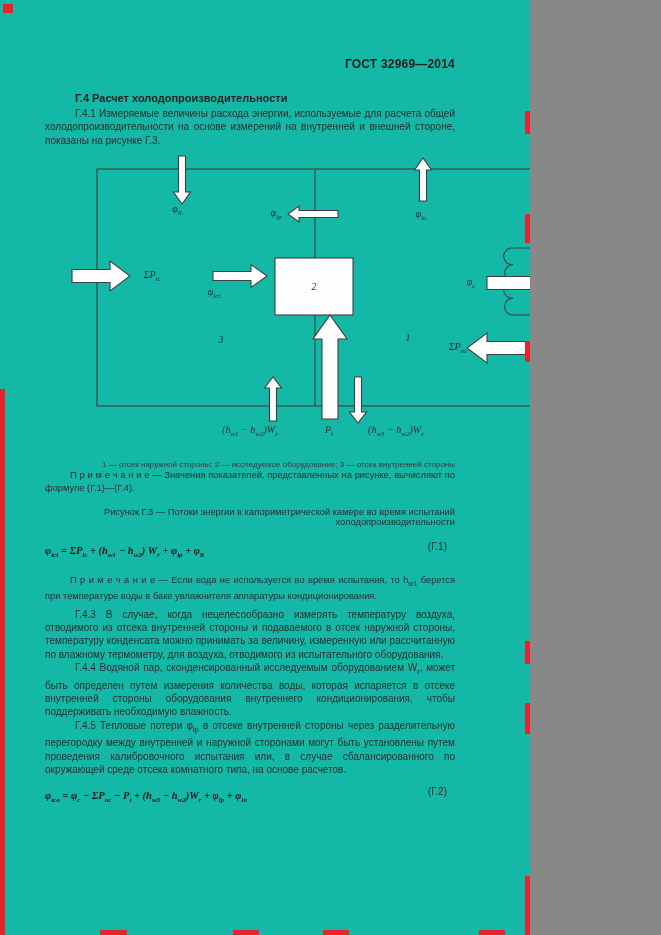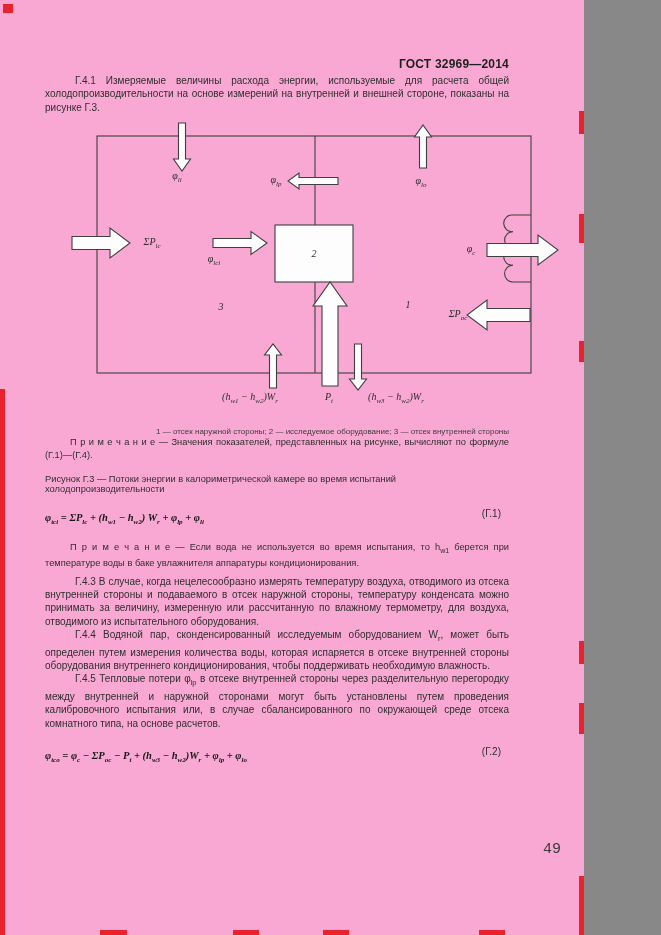--- a/index.html
+++ b/index.html
@@ -1,49 +1,50 @@
 <!DOCTYPE html>
 <html><head>
 <meta charset="utf-8">
 <style>
   html,body{margin:0;padding:0;background:#888;}
-  .page{position:relative;width:584px;height:935px;background:#f9a8d4;overflow:hidden;
+  .page{position:relative;width:530px;height:935px;background:#14b8a6;overflow:hidden;
         font-family:"Liberation Sans",sans-serif;color:#2e2e2e;}
   .content{padding:57px 75px 0 45px;}
   .doc-header{font-weight:bold;font-size:12px;text-align:right;color:#1f1f1f;letter-spacing:.2px;}
   .section-title{font-size:11px;font-weight:bold;margin:21px 0 0 0;text-indent:30px;color:#1f1f1f;}
   p.body{font-size:10px;line-height:13.4px;text-align:justify;margin:3px 0 0 0;text-indent:30px;}
   p.cont{margin:0;}
   p.mt{margin-top:12px;}
   .figure{position:relative;height:295px;margin:6px -75px 0 -45px;}
   .figure svg{position:absolute;left:0;top:0;}
   .flabel{position:absolute;transform:translate(-50%,-50%);font-family:"Liberation Serif",serif;
           font-style:italic;font-size:10px;white-space:nowrap;color:#2c2c2c;}
   .flabel sub{font-size:7px;font-style:italic;}
   .legend{font-size:8px;text-align:right;margin-top:12px;color:#3d3d3d;}
   .note{font-size:9.3px;line-height:12.6px;text-align:justify;text-indent:25px;}
   .note sub{font-size:7px;}
   p.body sub{font-size:7.5px;}
-  .fig-caption{font-size:9.3px;text-align:left;margin-top:13px;}
+  .fig-caption{font-size:9.3px;text-align:right;margin-top:13px;}
   .formula-row{position:relative;margin:13px 0 14px 0;}
   .formula{font-family:"Liberation Serif",serif;font-style:italic;font-weight:bold;font-size:10.5px;color:#161616;}
   .formula sub{font-size:7px;}
   .ftag{position:absolute;right:8px;top:1px;font-size:10px;color:#2e2e2e;}
   .page-number{position:absolute;left:543px;top:841px;font-size:15px;color:#3a3a3a;font-family:Liberation Mono, monospace;}
   .redmark{position:absolute;background:#e8232e;}
 </style>
 </head>
 <body>
 
 <div class="page">
 
   <div class="content">
 
     <div class="doc-header">ГОСТ 32969—2014</div>
 
+    <h2 class="section-title">Г.4 Расчет холодопроизводительности</h2>
 
     <p class="body">Г.4.1 Измеряемые величины расхода энергии, используемые для расчета общей холодопроизводительности на основе измерений на внутренней и внешней стороне, показаны на рисунке Г.3.</p>
 
     <div class="figure">
       <svg width="661" height="295" viewBox="0 0 661 295">
         <g stroke="#3f3f3f" stroke-width="1.1" fill="none">
 
           <rect x="97" y="16" width="434" height="237"></rect>
 
           <line x1="315" y1="16" x2="315" y2="253"></line>
@@ -92,21 +93,21 @@
       <span class="formula">φ<sub>tci</sub> = ΣP<sub>lc</sub> + (h<sub>w1</sub> − h<sub>w2</sub>) W<sub>r</sub> + φ<sub>lp</sub> + φ<sub>li</sub></span>
       <span class="ftag">(Г.1)</span>
     </div>
 
     <div class="note">П р и м е ч а н и е — Если вода не используется во время испытания, то h<sub>w1</sub> берется при температуре воды в баке увлажнителя аппаратуры кондиционирования.</div>
 
     <p class="body" style="margin-top:5px">Г.4.3 В случае, когда нецелесообразно измерять температуру воздуха, отводимого из отсека внутренней стороны и подаваемого в отсек наружной стороны, температуру конденсата можно принимать за величину, измеренную или рассчитанную по влажному термометру, для воздуха, отводимого из испытательного оборудования.</p>
     <p class="body cont">Г.4.4 Водяной пар, сконденсированный исследуемым оборудованием W<sub>r</sub>, может быть определен путем измерения количества воды, которая испаряется в отсеке внутренней стороны оборудования внутреннего кондиционирования, чтобы поддерживать необходимую влажность.</p>
     <p class="body cont">Г.4.5 Тепловые потери φ<sub>lp</sub> в отсеке внутренней стороны через разделительную перегородку между внутренней и наружной сторонами могут быть установлены путем проведения калибровочного испытания или, в случае сбалансированного по окружающей среде отсека комнатного типа, на основе расчетов.</p>
 
-    <div class="formula-row" style="margin-top:15px">
+    <div class="formula-row" style="margin-top:9px">
       <span class="formula">φ<sub>tco</sub> = φ<sub>c</sub> − ΣP<sub>oc</sub> − P<sub>t</sub> + (h<sub>w3</sub> − h<sub>w2</sub>)W<sub>r</sub> + φ<sub>lp</sub> + φ<sub>lo</sub></span>
       <span class="ftag">(Г.2)</span>
     </div>
 
   </div>
 
   <div class="page-number">49</div>
 
   <div class="redmark" style="left: 3px; top: 4px; width: 10px; height: 9px; background: rgb(232, 35, 46);"></div>
   <div class="redmark" style="left: 0px; top: 389px; width: 5px; height: 546px; background: rgb(232, 35, 46);"></div>

